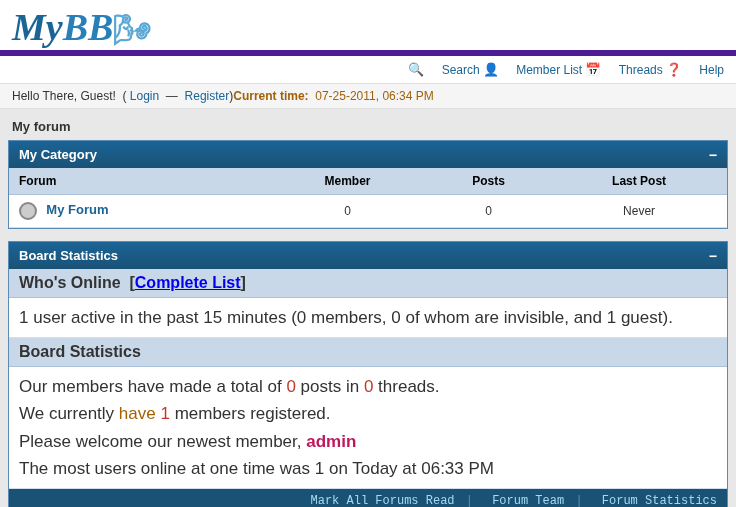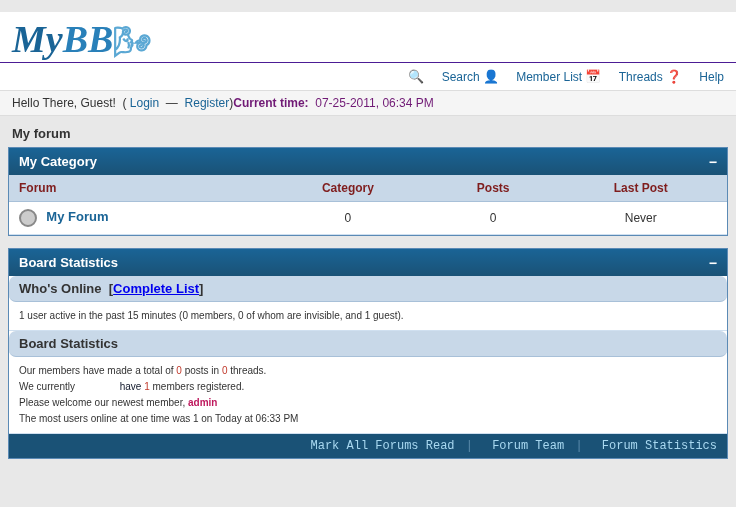--- a/index.html
+++ b/index.html
@@ -1,60 +1,60 @@
 <!DOCTYPE html>
 <html><head>
   <meta charset="utf-8">
   <style>
     * { margin: 0; padding: 0; box-sizing: border-box; }
     body { font-family: Verdana, Arial, sans-serif; font-size: 12px; background: #e8e8e8; color: #333; }
 
     
-    #header { background: #fff; padding: 8px 28px 4px 12px; border-bottom: 1px solid #4c1d95; margin-top: 12px; }
+    #header { background: #fff; padding: 8px 28px 4px 12px; border-bottom: 6px solid #4c1d95; }
     #logo { font-size: 38px; font-weight: bold; font-style: italic; color: #1a6496; font-family: Georgia, serif; line-height: 1; }
     #logo .my { color: #1a6496; }
     #logo .bb { color: #2980b9; }
     #logo .cloud { color: #5ba8d4; font-size: 30px; }
 
     
     #navbar { background: #fff; text-align: right; padding: 6px 12px; border-bottom: 1px solid #ddd; font-size: 12px; }
     #navbar a { color: #1a6496; text-decoration: none; margin-left: 14px; }
     .nav-item { display: inline-flex; align-items: center; gap: 3px; }
     .nav-icon { font-size: 13px; }
 
     
     #infobar { background: #f5f5f5; border-bottom: 1px solid #ddd; padding: 5px 12px; display: flex; justify-content: flex-start; align-items: center; font-size: 12px; }
     #infobar a { color: #1a6496; text-decoration: none; }
-    #current-time { color: #701a75; }
+    #current-time { color: #a16207; }
 
     
     #page-title { padding: 10px 12px 6px 12px; font-size: 13px; font-weight: bold; color: #333; background: #e8e8e8; }
 
     
     #content { padding: 0 8px 8px 8px; }
 
     
     .section-box { border: 1px solid #5b8ab5; margin-bottom: 12px; background: #fff; }
     .section-header { background: linear-gradient(to bottom, #1a6496 0%, #1a5276 100%); color: #fff; padding: 6px 10px; display: flex; justify-content: space-between; align-items: center; font-size: 13px; font-weight: bold; }
     .section-header .collapse-btn { color: #fff; font-size: 14px; line-height: 1; cursor: pointer; }
 
     
     .forum-table { width: 100%; border-collapse: collapse; }
     .forum-table thead tr { background: #c8d8e8; }
-    .forum-table thead th { padding: 6px 10px; text-align: left; font-size: 12px; font-weight: bold; color: #7f1d1d; border-bottom: 1px solid #a8c0d8; }
+    .forum-table thead th { padding: 6px 10px; text-align: left; font-size: 12px; font-weight: bold; color: #000000; border-bottom: 1px solid #a8c0d8; }
     .forum-table thead th.center { text-align: center; }
     .forum-table tbody tr { border-bottom: 1px solid #d0e0f0; }
     .forum-table tbody td { padding: 7px 10px; vertical-align: middle; }
     .forum-table tbody td.center { text-align: center; }
     .forum-icon { display: inline-block; width: 18px; height: 18px; border-radius: 50%; border: 2px solid #888; background: #ccc; margin-right: 6px; vertical-align: middle; }
     .forum-link { color: #1a6496; text-decoration: none; font-weight: bold; font-size: 13px; }
-    .stats-subsection-header { background: #c8d8e8; padding: 5px 10px; font-size: 13px; font-weight: bold; border-bottom: 1px solid #a8c0d8; border-radius: 7px; }
-    .stats-row { padding: 6px 10px; font-size: 10px; color: #333; border-bottom: 1px solid #d0e0f0; line-height: 1.6; }
+    .stats-subsection-header { background: #c8d8e8; padding: 5px 10px; font-size: 16px; font-weight: bold; border-bottom: 1px solid #a8c0d8; }
+    .stats-row { padding: 6px 10px; font-size: 17px; color: #333; border-bottom: 1px solid #d0e0f0; line-height: 1.6; }
     .stats-row a { color: #1a6496; text-decoration: none; }
-    .stats-row .highlight-blue { color: #0f172a; margin-left: 42px; }
+    .stats-row .highlight-blue { color: #a16207; }
     .stats-row .highlight-red { color: #c0392b; }
 
     
     .stats-footer { background: #1a5276; color: #a8c8e8; text-align: right; padding: 5px 10px; font-size: 12px; font-family: Liberation Mono, monospace; }
     .stats-footer a { color: #a8d8f0; text-decoration: none; margin-left: 8px; }
     .stats-footer .sep { color: #5a8aaa; margin: 0 4px; }
 
     
     #wrapper { max-width: 736px; margin: 0 auto; background: #e8e8e8; min-height: 507px; }
   </style>
@@ -108,21 +108,21 @@
 
     <div class="section-box">
       <div class="section-header">
         <span>My Category</span>
         <span class="collapse-btn">−</span>
       </div>
       <table class="forum-table">
         <thead>
           <tr>
             <th>Forum</th>
-            <th class="center">Category</th>
+            <th class="center">Member</th>
             <th class="center">Posts</th>
             <th class="center">Last Post</th>
           </tr>
         </thead>
         <tbody id="forum-rows">
         <tr>
       <td>
         <span class="forum-icon"></span>
         <a href="#" class="forum-link">My Forum</a>
       </td>

